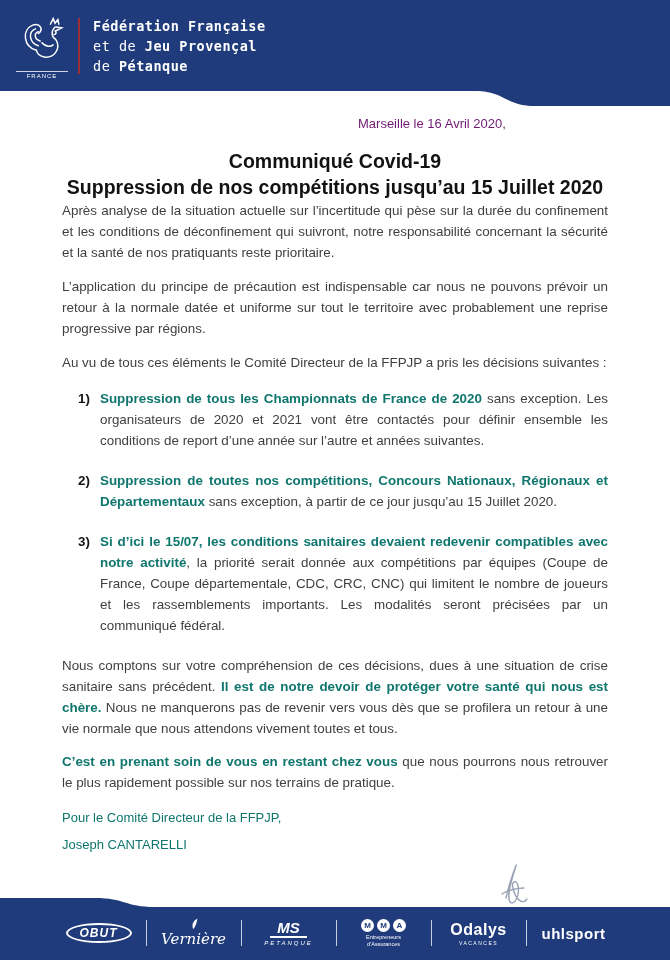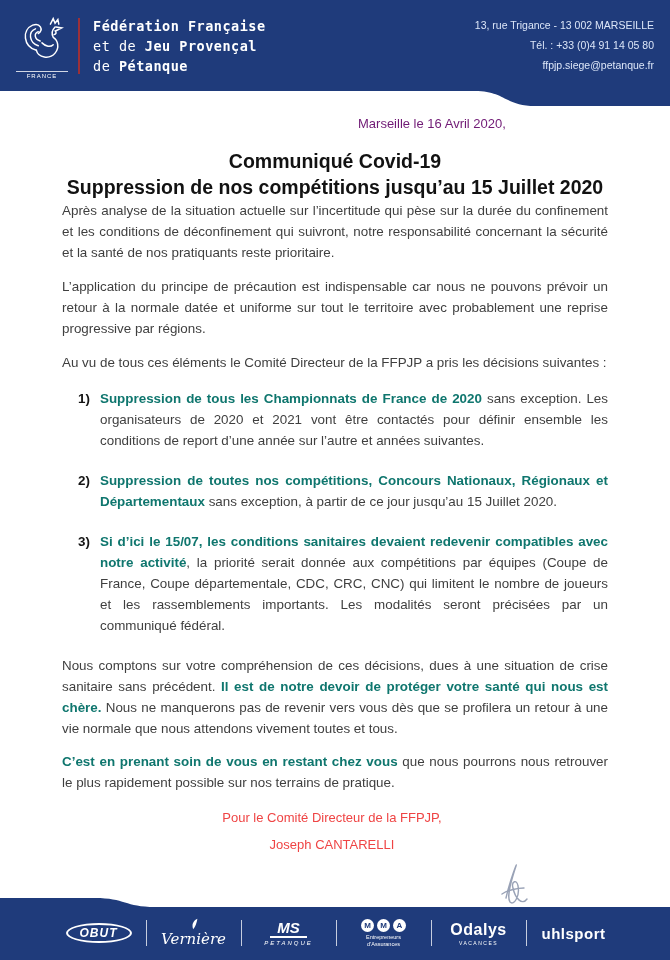--- a/index.html
+++ b/index.html
@@ -29,21 +29,21 @@
   .title { text-align:center; font-weight:bold; color:#121212;
     font-size:19.5px; line-height:26px; margin-top:17px; }
   .para { text-align:justify; font-size:13.4px; line-height:21px; color:#3f3f3f; margin:0; }
   .para b, .oitem b { color:#0f766e; }
   .mt1 { margin-top:0; }  .mt2 { margin-top:13px; }
   .olist { margin-top:15px; }
   .oitem { display:flex; margin-bottom:19px; }
   .onum { flex:none; width:22px; margin-left:16px; font-weight:bold;
     font-size:13.4px; line-height:21px; color:#141414; }
   .otext { flex:1; text-align:justify; font-size:13.4px; line-height:21px; color:#3f3f3f; }
-  .closing { text-align:center; font-size:13px; color:#ef4444; padding-right:6px; }
+  .closing { text-align:left; font-size:13px; color:#0f766e; padding-right:6px; }
   .closing1 { margin-top:17px; }
   .closing2 { margin-top:12px; }
   .signature-row { text-align:right; padding-right:66px; margin-top:2px; height:56px; }
   
   .footer { position:absolute; bottom:0; left:0; width:670px; height:62px; }
   .footer-bg { position:absolute; bottom:0; left:0; }
   .sponsors { position:absolute; bottom:7px; left:1px; width:670px;
     display:flex; justify-content:center; align-items:center; color:#fff; }
   .cell { width:94px; height:40px; display:flex; flex-direction:column;
     align-items:center; justify-content:center; }
@@ -81,25 +81,20 @@
         <path d="M38,19 C40,21 39,23 37,23"></path>
         <path d="M24,32 C28,36 33,37 36,34"></path>
       </svg>
       <div class="logo-caption">FRANCE</div>
     </div>
     <div class="red-divider"></div>
     <div class="org-name">
       <div><b>Fédération Française</b></div>
       <div><span>et de </span><b>Jeu Provençal</b></div>
       <div><span>de </span><b>Pétanque</b></div>
-    </div>
-    <div class="header-right">
-      <div>13, rue Trigance - 13 002 MARSEILLE</div>
-      <div>Tél. : +33 (0)4 91 14 05 80</div>
-      <div>ffpjp.siege@petanque.fr</div>
     </div>
   </div>
 </div>
 
 <div class="content">
   <div class="dateline">Marseille le 16 Avril 2020,</div>
 
   <div class="title">
     <div>Communiqué Covid-19</div>
     <div>Suppression de nos compétitions jusqu’au 15 Juillet 2020</div>

